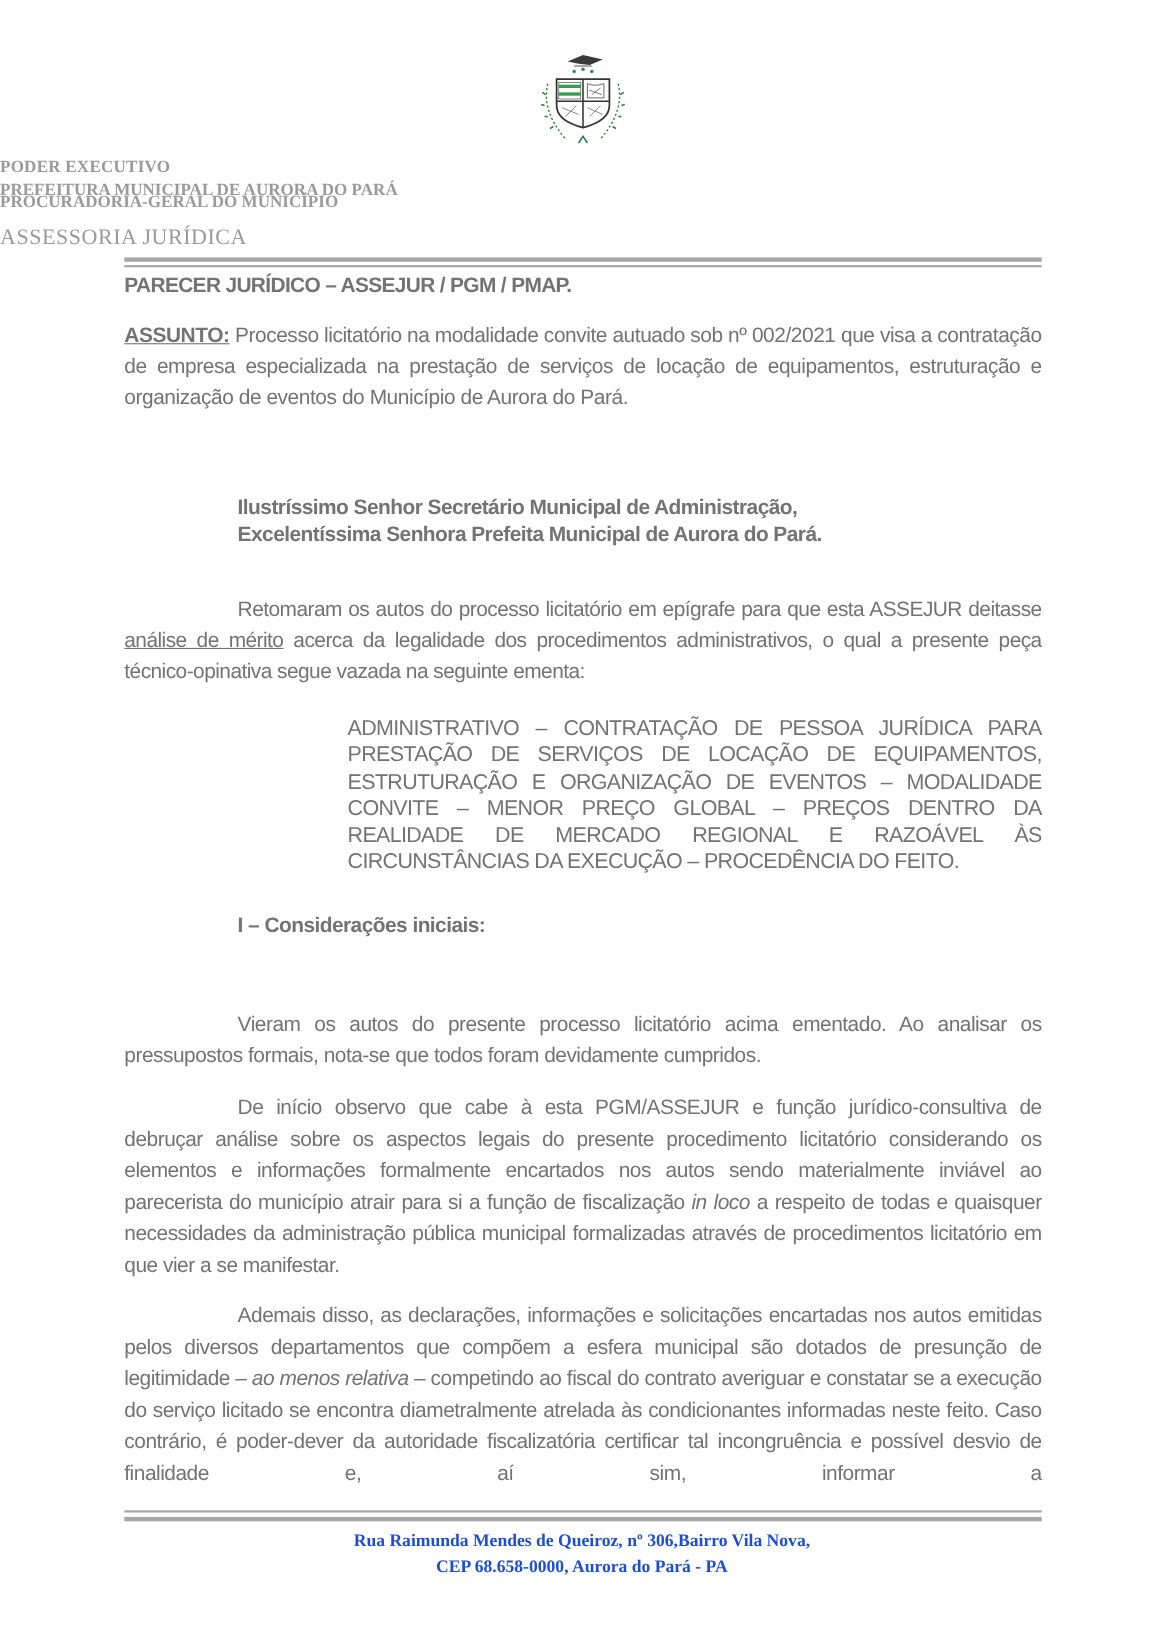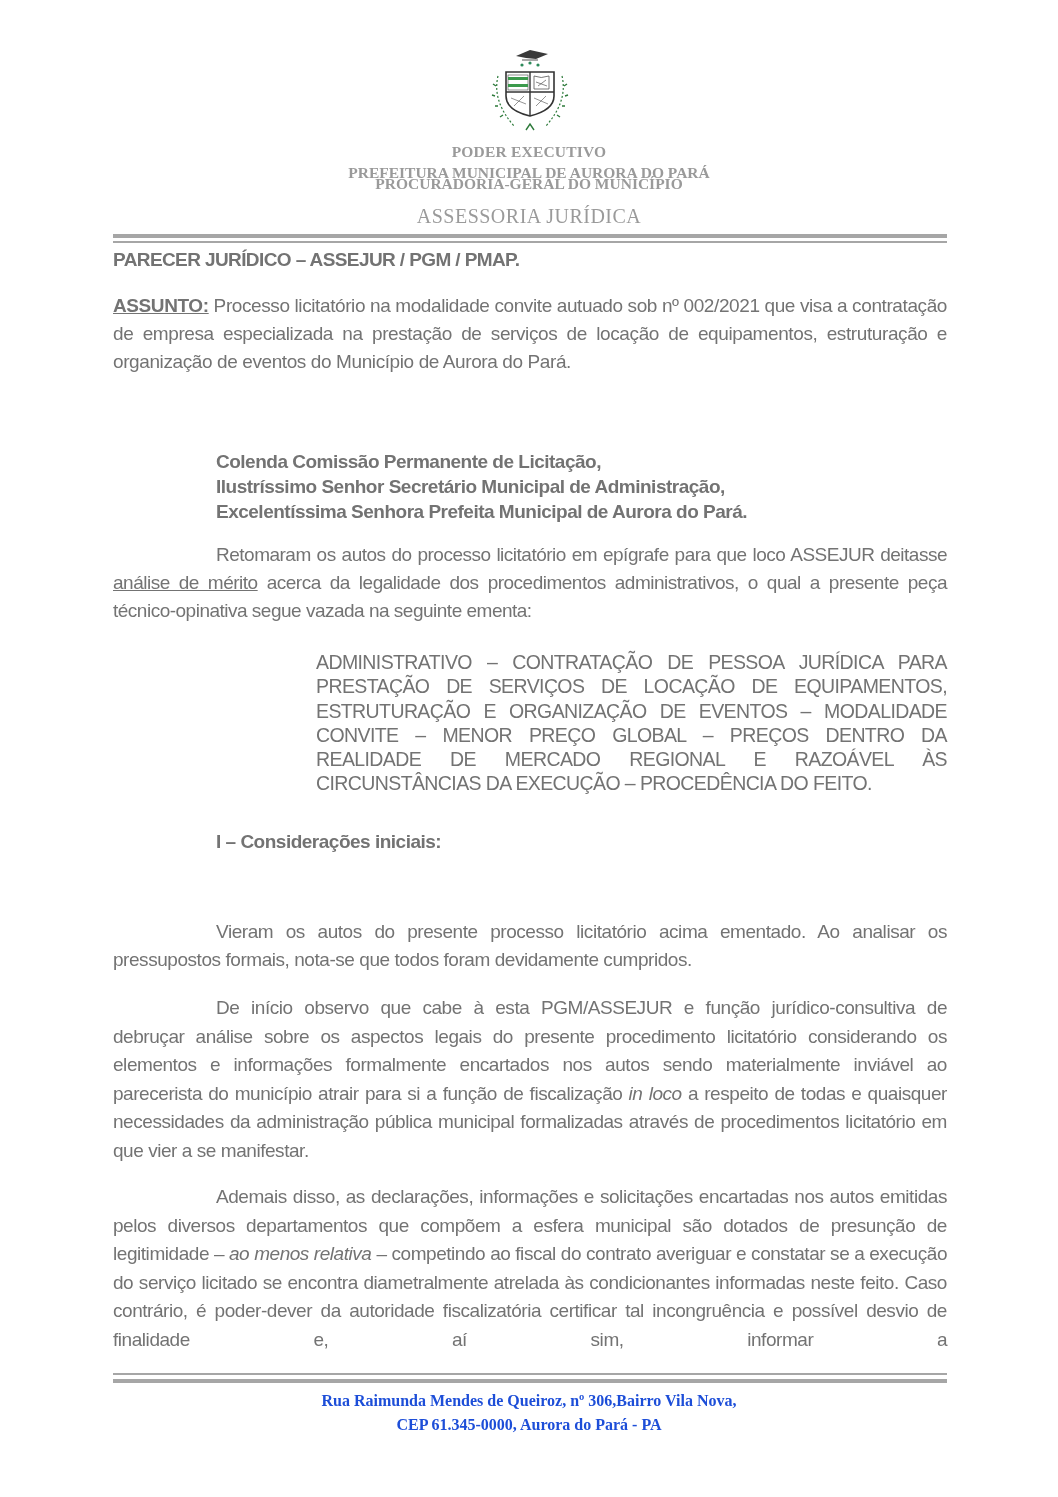--- a/index.html
+++ b/index.html
@@ -4,21 +4,21 @@
 <style>
   html, body { margin: 0; padding: 0; background: #ffffff; }
   body { width: 1058px; height: 1497px; position: relative; overflow: hidden;
          font-family: "Liberation Sans", "DejaVu Sans", sans-serif; color: #000; }
   .page { position: absolute; left: 0; top: 0; width: 1058px; height: 1497px; background: #fff; }
 
   
   .crest { position: absolute; left: 486px; top: 46px; width: 88px; height: 92px; }
 
   
-  .lh { position: absolute; left: 0; width: 1058px; text-align: center;
+  .lh { position: absolute; left: 0; width: 1058px; text-align: left;
         font-family: "Liberation Serif", "DejaVu Serif", serif; color: #9a9a9a; font-weight: bold; }
   .lh1 { top: 143px; font-size: 15.5px; letter-spacing: 0.2px; }
   .lh2 { top: 164px; font-size: 15.5px; }
   .lh3 { top: 175px; font-size: 15.5px; }
   .lh4 { top: 205px; font-size: 20px; font-weight: normal; letter-spacing: 0.5px; color: #9a9a9a; }
 
   .rule { position: absolute; left: 113px; width: 834px; background: #a6a6a6; }
   .r-top-thick { top: 234px; height: 4px; }
   .r-top-thin  { top: 241px; height: 2px; }
   .r-bot-thin  { top: 1373px; height: 2px; }
@@ -87,35 +87,34 @@
   <div class="lh lh4">ASSESSORIA JURÍDICA</div>
 
   <div class="rule r-top-thick"></div>
   <div class="rule r-top-thin"></div>
 
   <div class="txt title">PARECER JURÍDICO – ASSEJUR / PGM / PMAP.</div>
 
   <div class="txt assunto just"><span class="bold u">ASSUNTO:</span><span> Processo licitatório na modalidade convite autuado sob nº 002/2021 que visa a contratação de empresa especializada na prestação de serviços de locação de equipamentos, estruturação e organização de eventos do Município de Aurora do Pará.</span></div>
 
   <div class="txt salut">
-    <div>Colenda Comissão Permanente de Licitação,</div>
     <div>Ilustríssimo Senhor Secretário Municipal de Administração,</div>
     <div>Excelentíssima Senhora Prefeita Municipal de Aurora do Pará.</div>
   </div>
 
-  <div class="txt p1 just"><span class="indent"></span><span>Retomaram os autos do processo licitatório em epígrafe para que loco ASSEJUR deitasse </span><span class="u">análise de mérito</span><span> acerca da legalidade dos procedimentos administrativos, o qual a presente peça técnico-opinativa segue vazada na seguinte ementa:</span></div>
+  <div class="txt p1 just"><span class="indent"></span><span>Retomaram os autos do processo licitatório em epígrafe para que esta ASSEJUR deitasse </span><span class="u">análise de mérito</span><span> acerca da legalidade dos procedimentos administrativos, o qual a presente peça técnico-opinativa segue vazada na seguinte ementa:</span></div>
 
   <div class="txt ementa just">ADMINISTRATIVO – CONTRATAÇÃO DE PESSOA JURÍDICA PARA PRESTAÇÃO DE SERVIÇOS DE LOCAÇÃO DE EQUIPAMENTOS, ESTRUTURAÇÃO E ORGANIZAÇÃO DE EVENTOS – MODALIDADE CONVITE – MENOR PREÇO GLOBAL – PREÇOS DENTRO DA REALIDADE DE MERCADO REGIONAL E RAZOÁVEL ÀS CIRCUNSTÂNCIAS DA EXECUÇÃO – PROCEDÊNCIA DO FEITO.</div>
 
   <div class="txt sec1">I – Considerações iniciais:</div>
 
   <div class="txt p2 just"><span class="indent"></span><span>Vieram os autos do presente processo licitatório acima ementado. Ao analisar os pressupostos formais, nota-se que todos foram devidamente cumpridos.</span></div>
 
   <div class="txt p3 just"><span class="indent"></span><span>De início observo que cabe à esta PGM/ASSEJUR e função jurídico-consultiva de debruçar análise sobre os aspectos legais do presente procedimento licitatório considerando os elementos e informações formalmente encartados nos autos sendo materialmente inviável ao parecerista do município atrair para si a função de fiscalização </span><span class="i">in loco</span><span> a respeito de todas e quaisquer necessidades da administração pública municipal formalizadas através de procedimentos licitatório em que vier a se manifestar.</span></div>
 
   <div class="txt p4 just" style="text-align-last: justify;"><span class="indent"></span><span>Ademais disso, as declarações, informações e solicitações encartadas nos autos emitidas pelos diversos departamentos que compõem a esfera municipal são dotados de presunção de legitimidade – </span><span class="i">ao menos relativa</span><span> – competindo ao fiscal do contrato averiguar e constatar se a execução do serviço licitado se encontra diametralmente atrelada às condicionantes informadas neste feito. Caso contrário, é poder-dever da autoridade fiscalizatória certificar tal incongruência e possível desvio de finalidade e, aí sim, informar a</span></div>
 
   <div class="rule r-bot-thin"></div>
   <div class="rule r-bot-thick"></div>
 
   <div class="foot f1">Rua Raimunda Mendes de Queiroz, nº 306,Bairro Vila Nova,</div>
-  <div class="foot f2">CEP 61.345-0000, Aurora do Pará - PA</div>
+  <div class="foot f2">CEP 68.658-0000, Aurora do Pará - PA</div>
 </div>
 
 </body></html>

